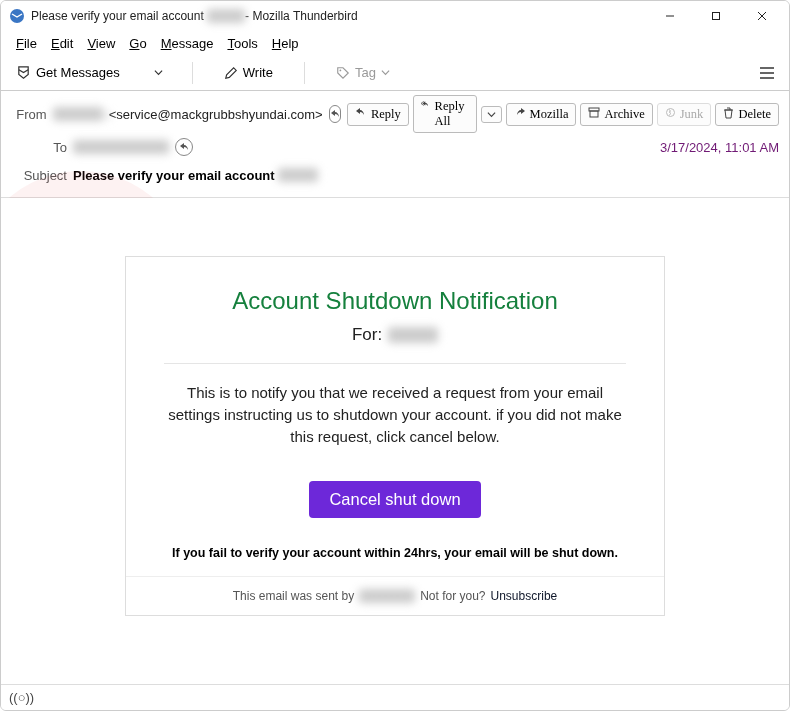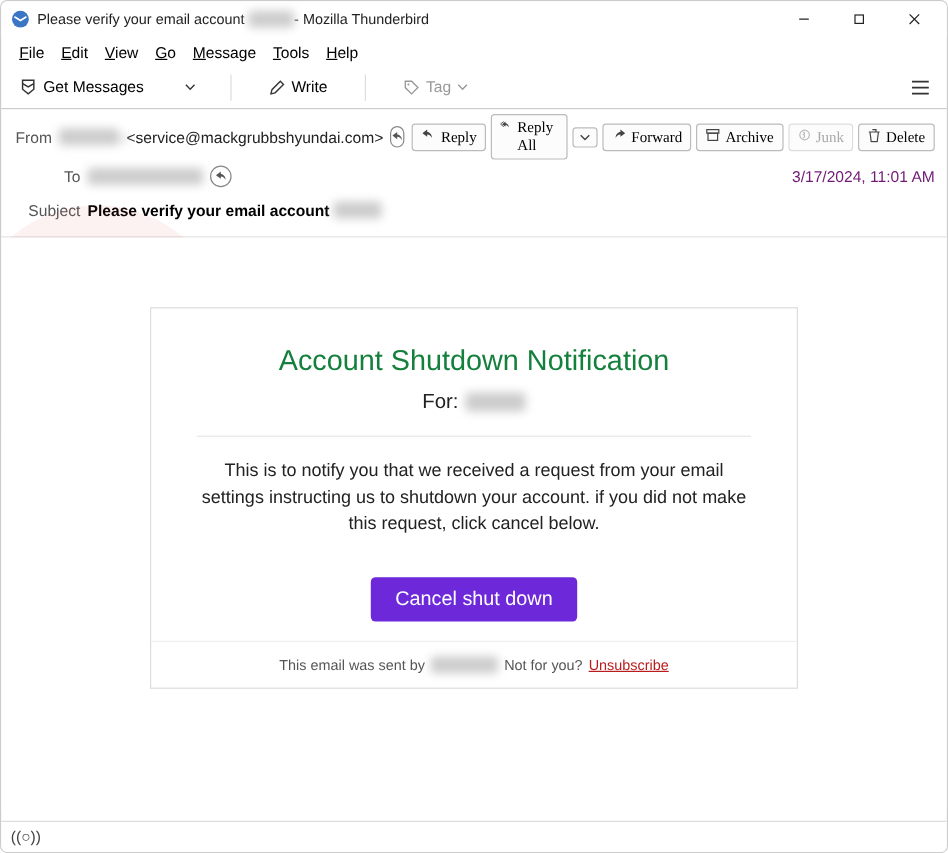--- a/index.html
+++ b/index.html
@@ -38,21 +38,21 @@
   .body-area { position:relative; padding: 12px; background:#fff; height: calc(711px - 30px - 24px - 36px - 118px - 26px); overflow:auto;}
   .email-card { width: 540px; margin: 46px auto 0 auto; border:1px solid #ddd; background:#fff; position:relative;}
   .card-inner { padding: 30px 38px 16px 38px; text-align:center;}
   .h1 { font-size: 24px; font-weight:400; color:#15803d; margin-bottom:10px;}
   .for-line { font-size:17px; color:#222; margin-bottom:18px; display:flex; justify-content:center; align-items:center; gap:6px;}
   .divider { border-top:1px solid #e5e5e5; margin: 0 0 18px 0;}
   .body-text { font-size:15px; color:#222; line-height:1.45; margin-bottom:34px;}
   .cancel-btn { display:inline-block; background:#6d28d9; color:#fff; font-size:16.5px; padding:9px 20px; border:none; border-radius:4px; cursor:pointer;}
   .warn { font-size:12.5px; font-weight:700; margin-top:28px;}
   .card-footer { border-top:1px solid #eee; padding:12px; font-size:12px; color:#555; text-align:center;}
-  .card-footer a { color:#b91c1c; text-decoration:underline; cursor:pointer;}
+  .card-footer a { color:#0f172a; cursor:pointer;}
 
   
   .wm { position:absolute; pointer-events:none; opacity:0.07; }
   .wm1 { left:-30px; top:170px; width:220px; height:220px; border:46px solid #d44; border-radius:50%;}
   .wm2 { right:90px; top:290px; font-size:120px; color:#d44; font-weight:700; font-style:italic; letter-spacing:-4px;}
   .wm3 { left:60px; bottom:80px; font-size:60px; color:#d44; font-weight:700; font-style:italic;}
 
   .statusbar { position:absolute; bottom:0; left:0; right:0; height:26px; border-top:1px solid #ddd; display:flex; align-items:center; padding:0 8px; font-size:12px; background:#fff;}
   .status-icon { font-size:13px; color:#444;}
 
@@ -183,21 +183,21 @@
         </div>
       <div class="abtn" style="padding:3px 5px">
           <svg width="9" height="9" viewBox="0 0 10 10">
             <path d="M1 3l4 4 4-4" stroke="#444" stroke-width="1.3" fill="none"></path>
           </svg>
         </div>
       <div class="abtn">
           <svg width="12" height="11" viewBox="0 0 12 11">
             <path d="M7 1l4 3-4 3V5c-2 0-3 1-4 3 0-3 2-5 4-5z" fill="#444"></path>
           </svg>
-          <span>Forward</span>
+          <span>Mozilla</span>
         </div>
       <div class="abtn">
           <svg width="12" height="11" viewBox="0 0 12 11">
             <rect x="1" y="1" width="10" height="3" fill="none" stroke="#444"></rect>
             <rect x="2" y="4" width="8" height="6" fill="none" stroke="#444"></rect>
           </svg>
           <span>Archive</span>
         </div>
       <div class="abtn disabled">
           <svg width="11" height="11" viewBox="0 0 11 11">
@@ -238,20 +238,21 @@
   <div class="email-card">
     <div class="card-inner">
       <div class="h1">Account Shutdown Notification</div>
       <div class="for-line">
         <span>For:</span>
         <span class="blur sm" style="width:50px;height:16px">xxxxx</span>
       </div>
       <div class="divider"></div>
       <div class="body-text">This is to notify you that we received a request from your email settings instructing us to shutdown your account. if you did not make this request, click cancel below.</div>
       <button class="cancel-btn">Cancel shut down</button>
+      <div class="warn">If you fail to verify your account within 24hrs, your email will be shut down.</div>
     </div>
     <div class="card-footer">
       <div style="display:flex;justify-content:center;align-items:center;gap:5px;flex-wrap:wrap">
         <span>This email was sent by</span>
         <span class="blur sm" style="width:56px">xxxxxxxx</span>
         <span>Not for you?</span>
         <a>Unsubscribe</a>
       </div>
     </div>
   </div>

